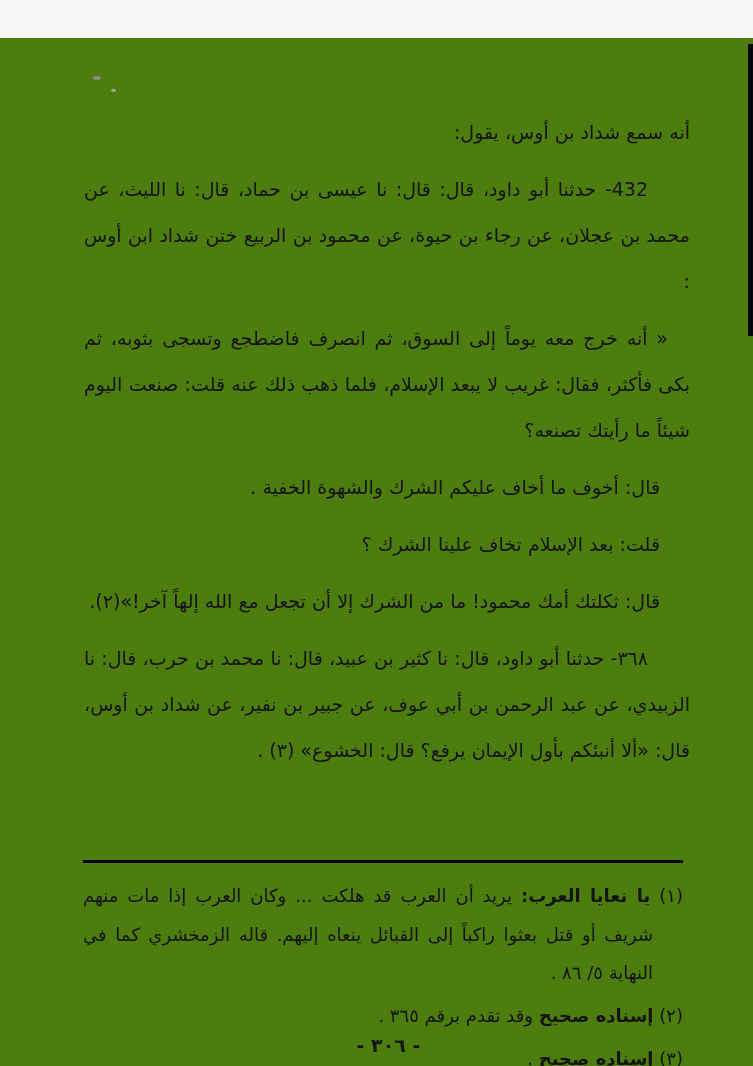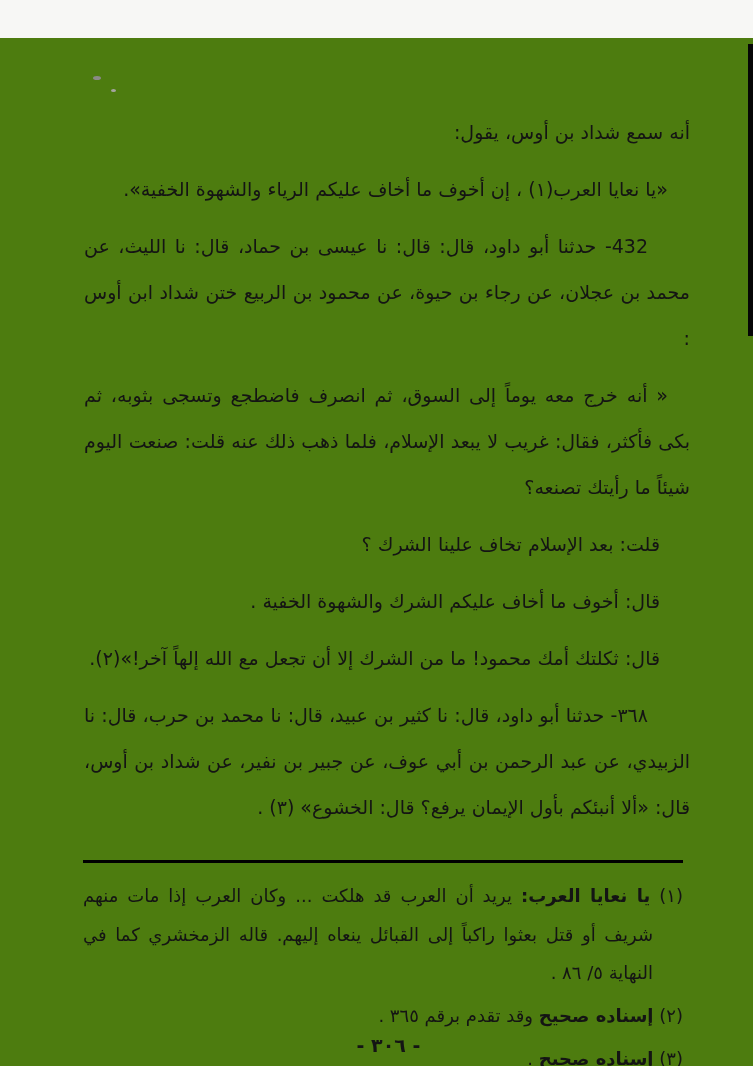--- a/index.html
+++ b/index.html
@@ -116,25 +116,24 @@
 <div class="page">
 
   <div class="art-right"></div>
   <div class="art-bottom"></div>
   <div class="art-bottom-left"></div>
   <div class="speck1"></div>
   <div class="speck2"></div>
 
   <div class="main">
     <p>أنه سمع شداد بن أوس، يقول:</p>
-    <p class="indent-sm">«يا نعايا العرب(١) ، إن أخوف ما أخاف عليكم الرياء والشهوة الخفية».</p>
     <p class="indent-num">432- حدثنا أبو داود، قال: قال: نا عيسى بن حماد، قال: نا الليث، عن محمد بن عجلان، عن رجاء بن حيوة، عن محمود بن الربيع ختن شداد ابن أوس :</p>
     <p class="indent-sm">« أنه خرج معه يوماً إلى السوق، ثم انصرف فاضطجع وتسجى بثوبه، ثم بكى فأكثر، فقال: غريب لا يبعد الإسلام، فلما ذهب ذلك عنه قلت: صنعت اليوم شيئاً ما رأيتك تصنعه؟</p>
+    <p class="indent-md">قال: أخوف ما أخاف عليكم الشرك والشهوة الخفية .</p>
     <p class="indent-md">قلت: بعد الإسلام تخاف علينا الشرك ؟</p>
-    <p class="indent-md">قال: أخوف ما أخاف عليكم الشرك والشهوة الخفية .</p>
     <p class="indent-md">قال: ثكلتك أمك محمود! ما من الشرك إلا أن تجعل مع الله إلهاً آخر!»(٢).</p>
     <p class="indent-num">٣٦٨- حدثنا أبو داود، قال: نا كثير بن عبيد، قال: نا محمد بن حرب، قال: نا الزبيدي، عن عبد الرحمن بن أبي عوف، عن جبير بن نفير، عن شداد بن أوس، قال: «ألا أنبئكم بأول الإيمان يرفع؟ قال: الخشوع» (٣) .</p>
   </div>
 
   <div class="footnotes">
     <div class="fn-rule"></div>
     <p>
       <span>(١)</span>
       <b>يا نعايا العرب:</b>
       <span>يريد أن العرب قد هلكت ... وكان العرب إذا مات منهم شريف أو قتل بعثوا راكباً إلى القبائل ينعاه إليهم. قاله الزمخشري كما في النهاية ٥/ ٨٦ .</span>

